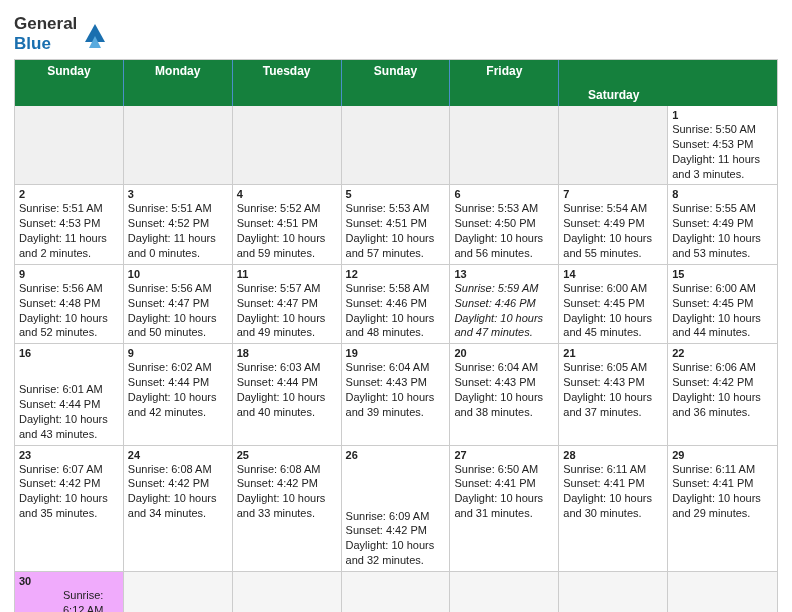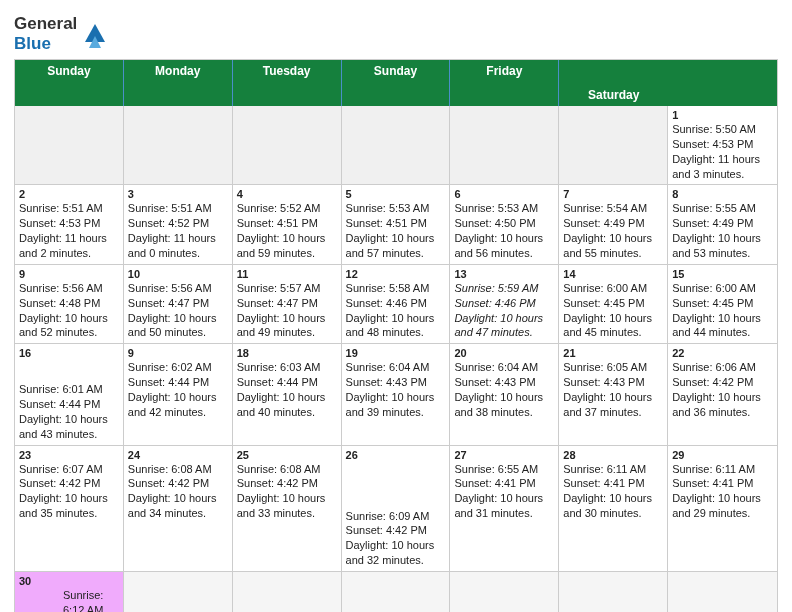--- a/index.html
+++ b/index.html
@@ -310,21 +310,21 @@
 Daylight: 10 hours and 33 minutes.</div>
           </div>
           <div class="cal-cell">
             <span class="day-num">26</span>
             <div class="cell-info" style="white-space: pre-line; margin-top: 48px;">Sunrise: 6:09 AM
 Sunset: 4:42 PM
 Daylight: 10 hours and 32 minutes.</div>
           </div>
           <div class="cal-cell">
             <span class="day-num">27</span>
-            <div class="cell-info" style="white-space: pre-line;">Sunrise: 6:55 AM
+            <div class="cell-info" style="white-space: pre-line;">Sunrise: 6:50 AM
 Sunset: 4:41 PM
 Daylight: 10 hours and 31 minutes.</div>
           </div>
           <div class="cal-cell">
             <span class="day-num">28</span>
             <div class="cell-info" style="white-space: pre-line;">Sunrise: 6:11 AM
 Sunset: 4:41 PM
 Daylight: 10 hours and 30 minutes.</div>
           </div>
           <div class="cal-cell">

